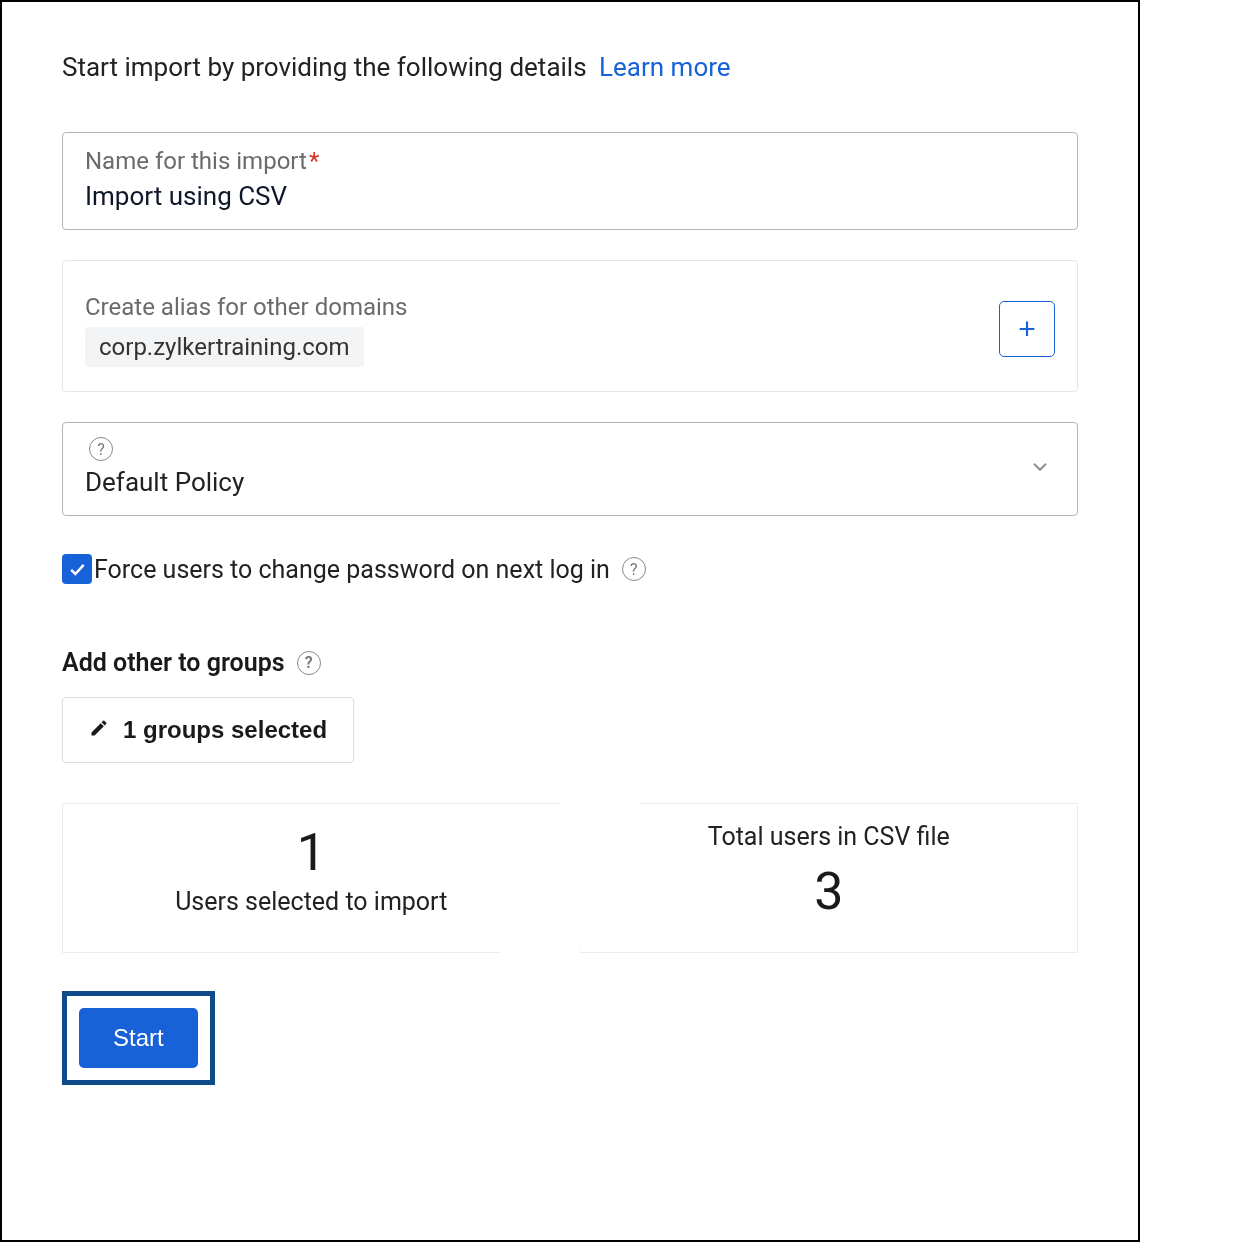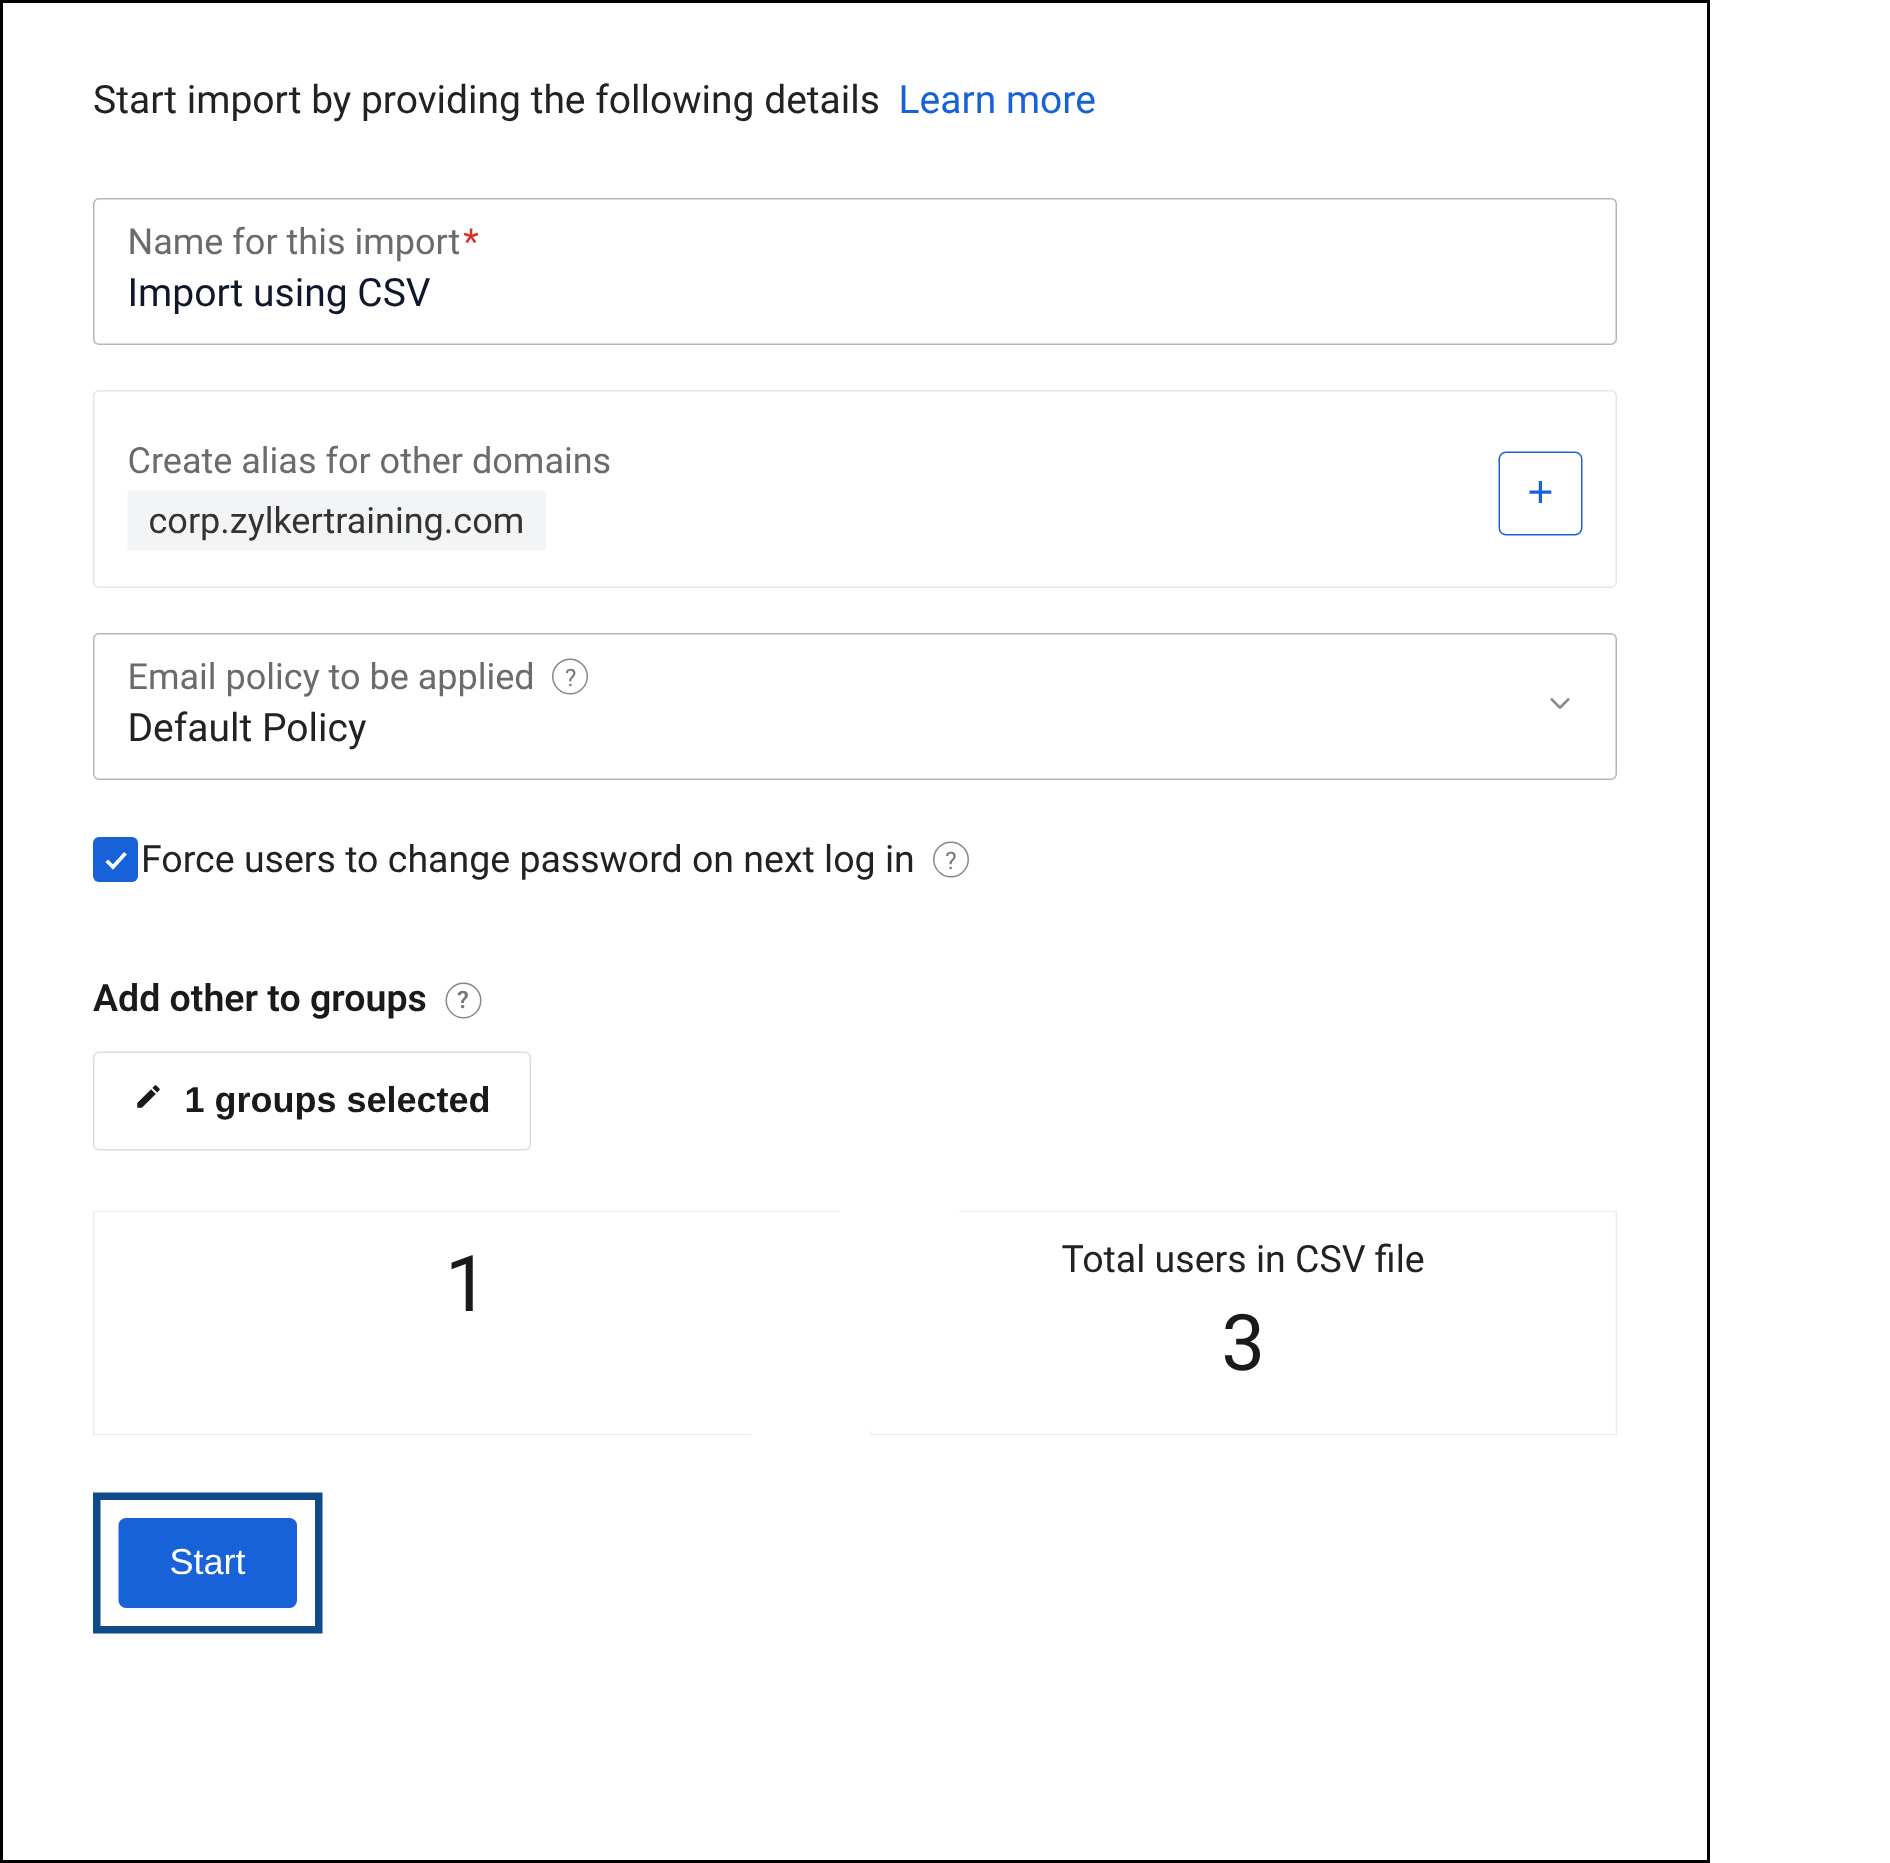--- a/index.html
+++ b/index.html
@@ -235,21 +235,20 @@
       <div class="field-label">Create alias for other domains</div>
       <span class="alias-chip">corp.zylkertraining.com</span>
     </div>
     <button class="add-btn">
       <span>+</span>
     </button>
   </div>
 
   <div class="select-box">
     <div class="field-label">
-      <span>Email policy to be applied</span>
       <span class="help-icon">?</span>
     </div>
     <div class="select-value">Default Policy</div>
     <span class="chevron">
       <svg viewBox="0 0 24 24" fill="none">
           <polyline points="6 9 12 15 18 9" stroke-width="2" stroke-linecap="round" stroke-linejoin="round"></polyline>
         </svg>
     </span>
   </div>
 
@@ -275,20 +274,21 @@
       <svg viewBox="0 0 24 24">
           <path d="M3 17.25V21h3.75L17.81 9.94l-3.75-3.75L3 17.25zM20.71 7.04a1 1 0 0 0 0-1.41l-2.34-2.34a1 1 0 0 0-1.41 0l-1.83 1.83 3.75 3.75 1.83-1.83z"></path>
         </svg>
     </span>
     <span>1 groups selected</span>
   </button>
 
   <div class="stats-row">
     <div class="stat-card left">
       <div class="stat-num">1</div>
+      <div class="stat-label">Users selected to import</div>
     </div>
     <div class="stat-card right">
       <div class="stat-label">Total users in CSV file</div>
       <div class="stat-num">3</div>
     </div>
   </div>
 
   <div class="start-highlight">
     <button class="start-btn">Start</button>
   </div>

